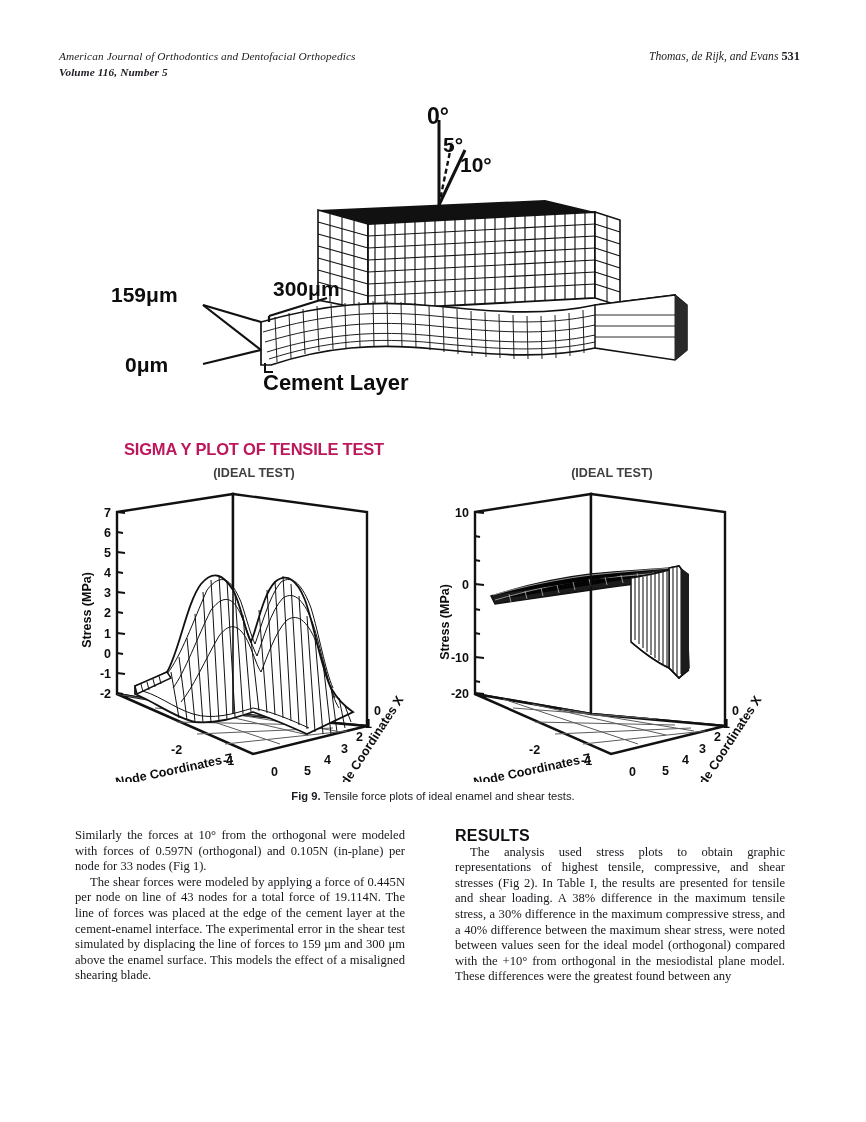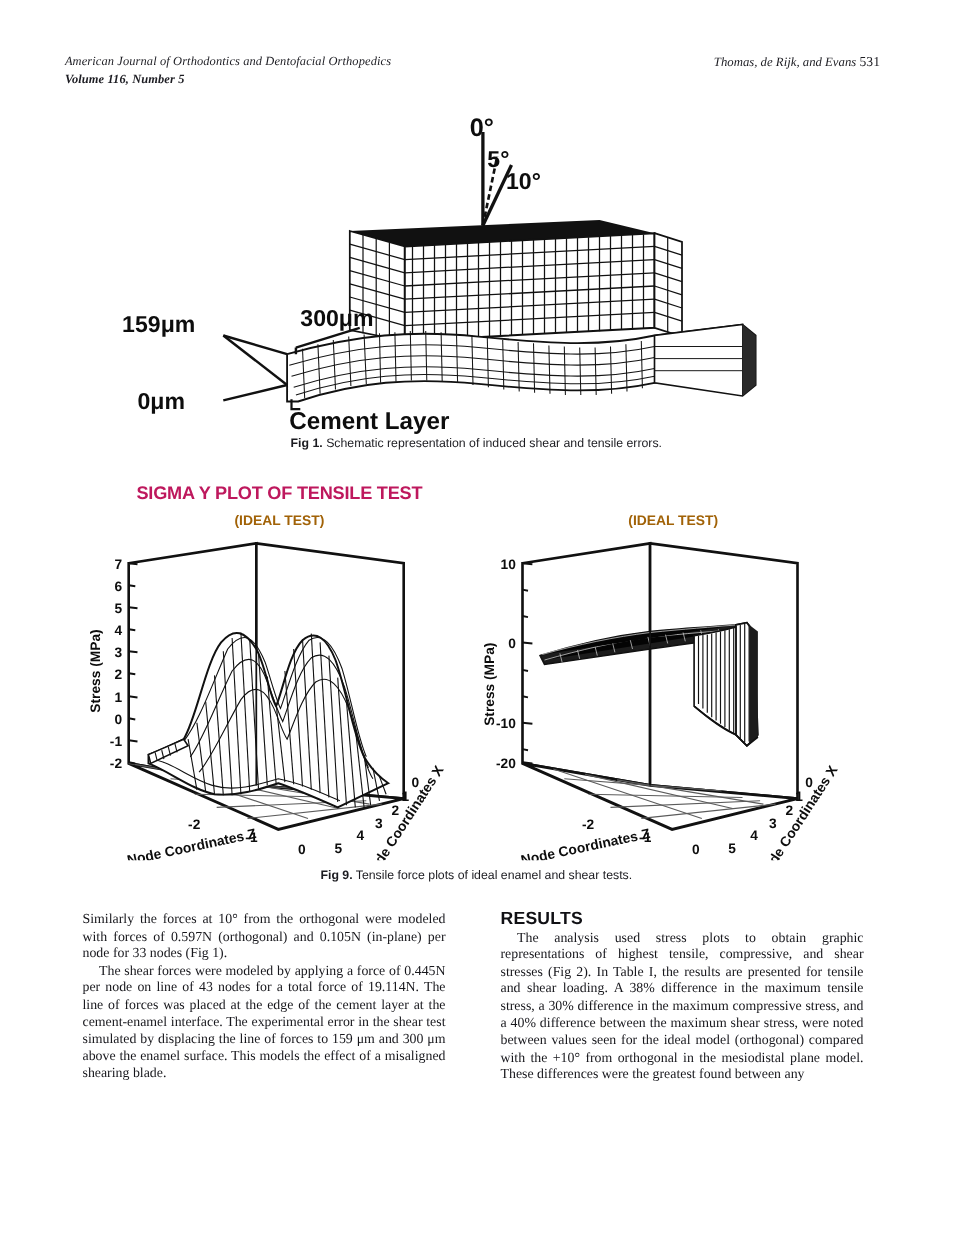--- a/index.html
+++ b/index.html
@@ -44,21 +44,21 @@
     right: 0;
     top: 0;
     font-style: italic;
     font-size: 11.6px;
     line-height: 16px;
     color: #1c1c22;
     white-space: nowrap;
   }
   .runhead-right .pageno {
     font-style: normal;
-    font-weight: normal;
+    font-weight: bold;
     font-size: 12.4px;
     margin-left: 3px;
   }
 
   
   #fig1 {
     position: absolute;
     left: 75px;
     top: 100px;
     width: 716px;
@@ -109,21 +109,21 @@
   }
   .plot-subtitle {
     position: absolute;
     top: 26px;
     left: 0;
     width: 100%;
     text-align: center;
     font-family: "Liberation Sans", sans-serif;
     font-weight: bold;
     font-size: 12.6px;
-    color: #a16207;
+    color: #404040;
   }
   .plot-svg {
     position: absolute;
     top: 42px;
     left: 0;
   }
 
   
   .col {
     position: absolute;
@@ -317,24 +317,20 @@
         <path d="M194,216 L194,222"></path>
       </g>
       <text x="36" y="202" font-family="Liberation Sans, sans-serif" font-size="21" font-weight="bold" fill="#0d0d0d">159μm</text>
       <text x="198" y="196" font-family="Liberation Sans, sans-serif" font-size="21" font-weight="bold" fill="#0d0d0d">300μm</text>
       <text x="50" y="272" font-family="Liberation Sans, sans-serif" font-size="21" font-weight="bold" fill="#0d0d0d">0μm</text>
       <text x="188" y="290" font-family="Liberation Sans, sans-serif" font-size="22" font-weight="bold" fill="#0d0d0d">Cement Layer</text>
       <path d="M190,263 L190,272 L198,272" stroke="#111" stroke-width="2" fill="none"></path>
     </svg>
   </div>
 
-  <div class="figcap" id="fig1cap">
-    <b>Fig 1.</b>
-    <span>Schematic representation of induced shear and tensile errors.</span>
-  </div>
 
   <div id="fig2">
 
     <div class="plotbox" id="plot-left">
       <div class="plot-title">SIGMA Y PLOT OF TENSILE TEST</div>
       <div class="plot-subtitle">(IDEAL TEST)</div>
       <svg class="plot-svg" width="358" height="300" viewBox="0 0 358 300">
 
         <g>
           <polygon points="42,30 158,12 158,232 42,212" fill="#ffffff" stroke="#111" stroke-width="2.4"></polygon>

